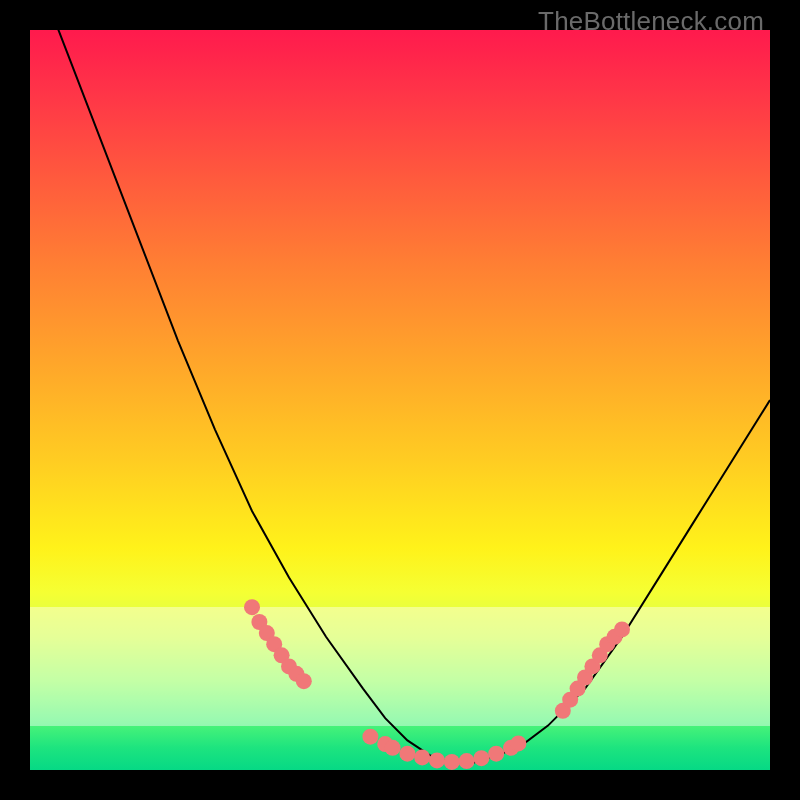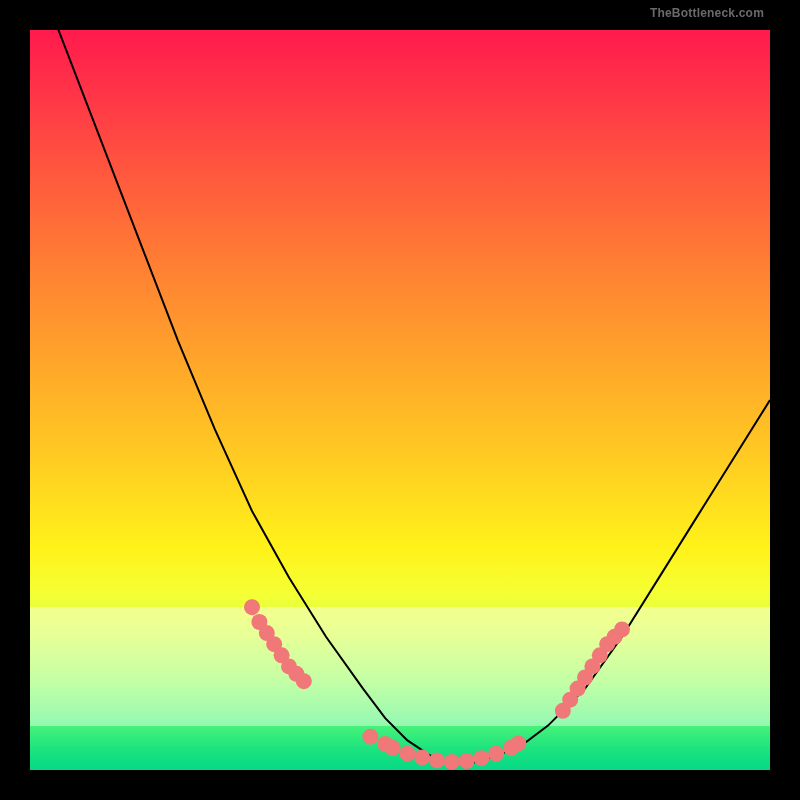--- a/index.html
+++ b/index.html
@@ -43,22 +43,22 @@
     position: absolute;
     left: 0;
     right: 0;
     background: rgba(255, 255, 255, 0.42);
   }
   .watermark {
     position: absolute;
     top: 6px;
     right: 36px;
     color: #6a6a6a;
-    font-size: 12px;
-    font-weight: 700;
+    font-size: 26px;
+    font-weight: 400;
     letter-spacing: 0.2px;
     user-select: none;
   }
   svg.curve {
     position: absolute;
     inset: 0;
   }
 </style>
 </head>
 <body>

